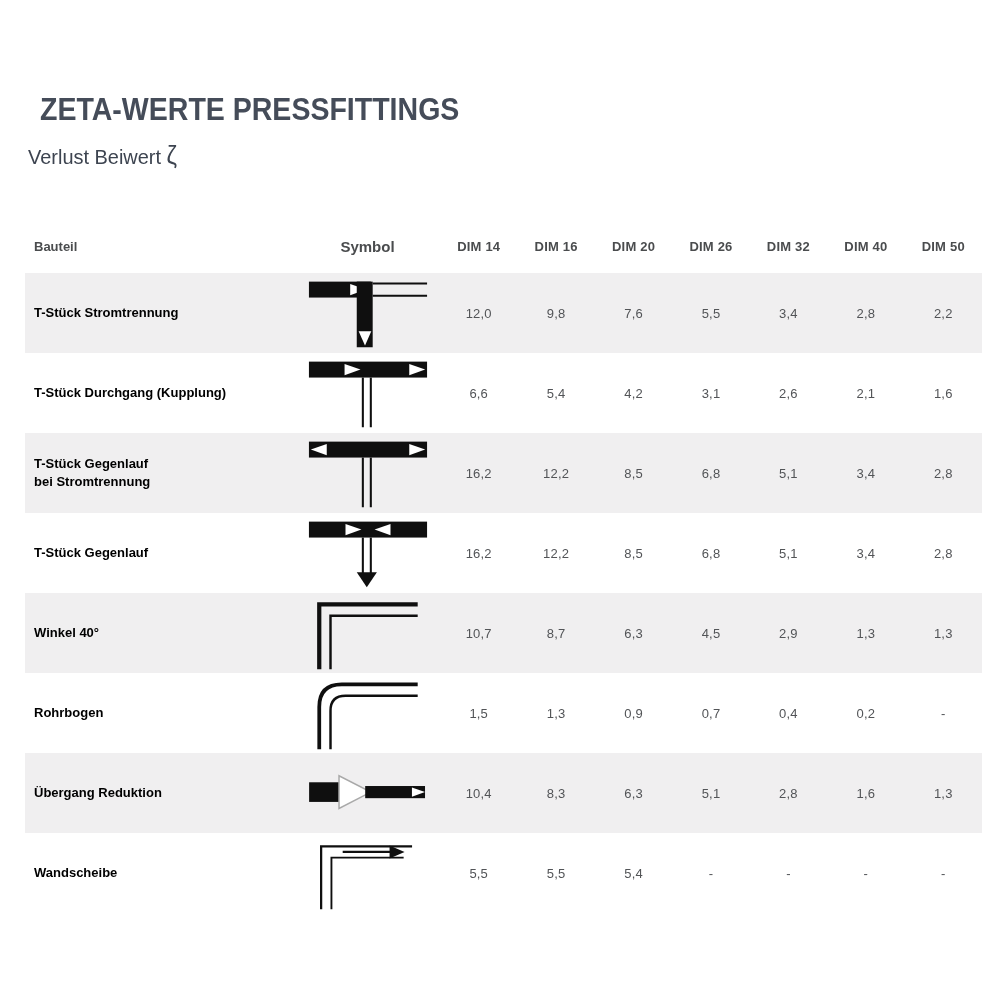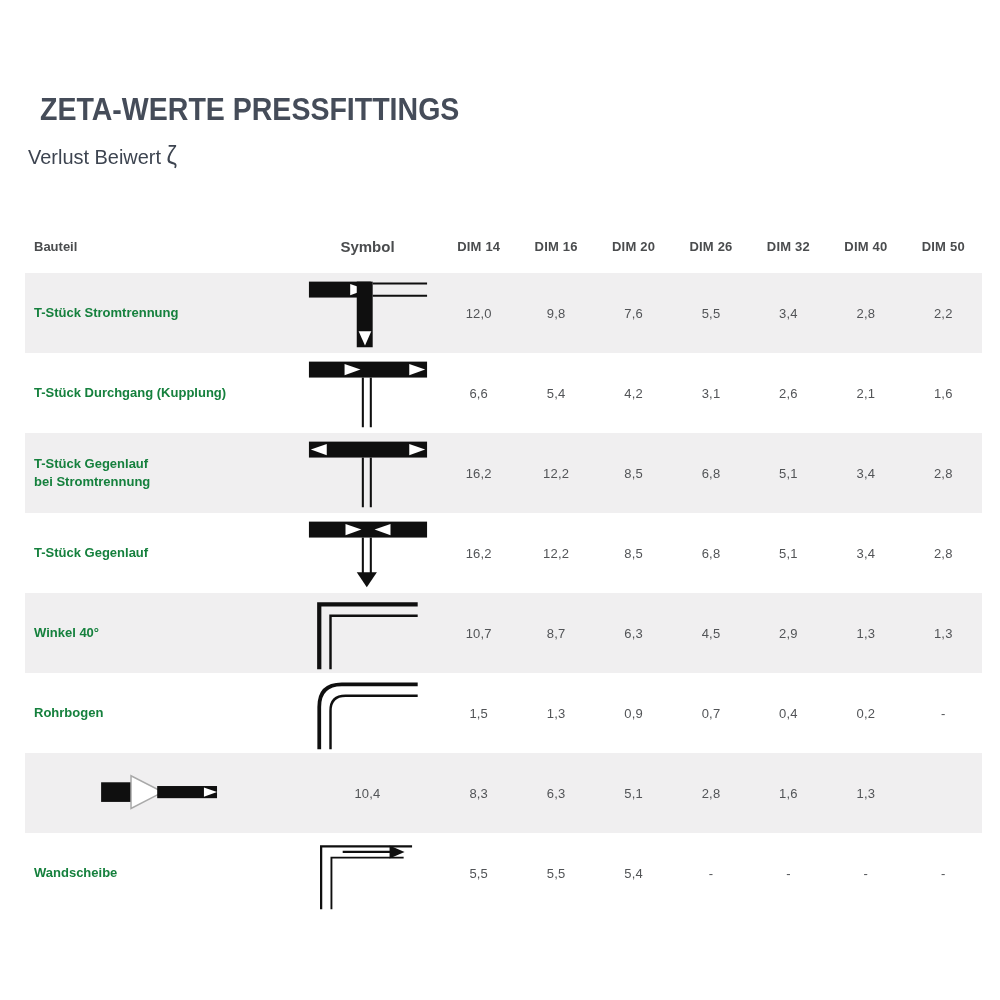--- a/index.html
+++ b/index.html
@@ -43,21 +43,21 @@
     grid-template-columns: 270px 145px repeat(7, 1fr);
     align-items: center;
   }
   .thead-row { height: 53px; }
   .body-row  { min-height: 80px; }
   .body-row.striped { background: #f0eff0; }
 
   .cell-label {
     padding-left: 9px;
     font-weight: 700;
-    color: #15803d;
+    color: #000000;
     line-height: 18px;
   }
   .cell-symbol {
     display: flex;
     justify-content: center;
     align-items: center;
   }
   .cell-value {
     text-align: center;
     color: #525457;
@@ -206,20 +206,23 @@
           </div>
           <div class="cell-value">1,5</div>
           <div class="cell-value">1,3</div>
           <div class="cell-value">0,9</div>
           <div class="cell-value">0,7</div>
           <div class="cell-value">0,4</div>
           <div class="cell-value">0,2</div>
           <div class="cell-value">-</div>
         </div>
         <div class="trow body-row striped">
+          <div class="cell-label">
+            <div>Übergang Reduktion</div>
+          </div>
           <div class="cell-symbol">
             <svg class="symbol-icon" viewBox="0 0 130 46" width="122" height="43">
               <rect x="2" y="11" width="40" height="21" fill="#0f0f0f"></rect>
     <polygon points="34,4 34,39 68,21.5" fill="#fff" stroke="#a9a9a9" stroke-width="1.6"></polygon>
     <rect x="62" y="15" width="64" height="13" fill="#0f0f0f"></rect>
     <polygon points="112,16.5 126,21.5 112,26.5" fill="#fff"></polygon>
             </svg>
           </div>
           <div class="cell-value">10,4</div>
           <div class="cell-value">8,3</div>

